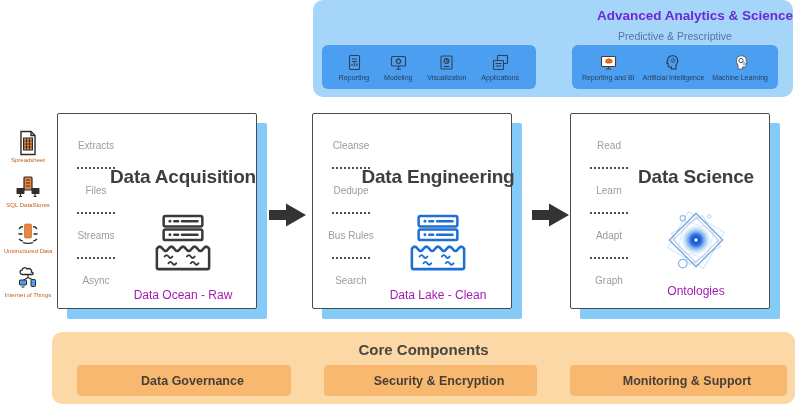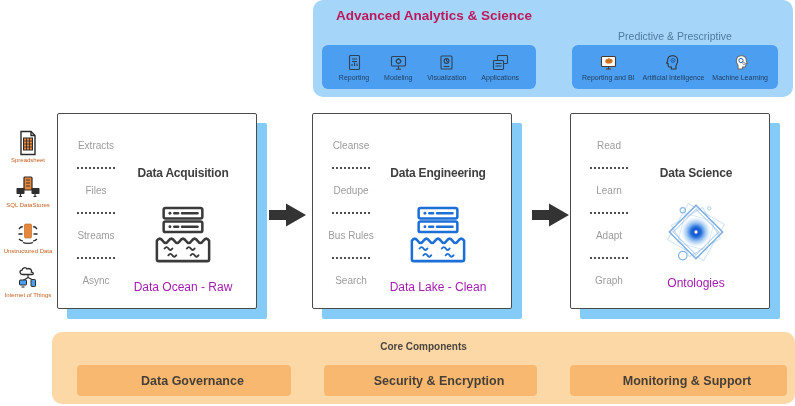--- a/index.html
+++ b/index.html
@@ -2,22 +2,22 @@
 <html><head>
 <meta charset="utf-8">
 <style>
   html,body{margin:0;padding:0;background:#fff;}
   .stage{position:relative;width:795px;height:406px;background:#fff;overflow:hidden;
          font-family:"Liberation Sans",sans-serif;}
 
   
   .top-panel{position:absolute;left:313px;top:0;width:480px;height:97px;
              background:#A5D6F9;border-radius:10px;}
-  .top-title{position:absolute;top:8px;left:0;right:0;text-align:left;
-             font-size:13.5px;font-weight:bold;color:#be185d;padding-left:23px;}
+  .top-title{position:absolute;top:8px;left:0;right:0;text-align:right;
+             font-size:13.5px;font-weight:bold;color:#6d28d9;}
   .subtitle{position:absolute;top:30px;font-size:10.5px;color:#4E7A9C;text-align:center;}
   .s-left{left:9px;width:214px;}
   .s-right{left:259px;width:206px;}
   .blue-box{position:absolute;top:45px;height:44px;background:#4C9EF1;border-radius:6px;
             display:flex;align-items:center;justify-content:space-evenly;padding:0 2px;box-sizing:border-box;}
   .b-left{left:9px;width:214px;}
   .b-right{left:259px;width:206px;}
   .tool{display:flex;flex-direction:column;align-items:center;gap:3px;}
   .tool-icon{width:17px;height:17px;display:block;}
   .tool-label{font-size:7px;color:#1F3D5C;white-space:nowrap;}
@@ -33,36 +33,36 @@
 
   
   .card{position:absolute;top:113px;width:200px;height:196px;background:#fff;
         border:1.5px solid #4b4b4b;border-radius:2px;box-shadow:10px 10px 0 0 #85CBF8;box-sizing:border-box;}
   .c1{left:57px}.c2{left:312px}.c3{left:570px}
   .steps{position:absolute;left:12px;top:26px;width:52px;display:flex;flex-direction:column;
          align-items:center;gap:16px;}
   .step{font-size:10px;color:#9C9C9C;line-height:1.1;white-space:nowrap;}
   .dash{width:38px;height:0;border-top:2px dotted #4e4e4e;}
   .card-main{position:absolute;left:56px;right:4px;top:0;display:flex;flex-direction:column;align-items:center;}
-  .card-title{margin:52px 0 0;font-size:12px;font-weight:bold;color:#3E3E3E;
+  .card-title{margin:52px 0 0;font-size:19px;font-weight:bold;color:#3E3E3E;
               white-space:nowrap;letter-spacing:-0.2px;}
   .card-icon{margin-top:24px;height:62px;display:flex;align-items:center;justify-content:center;}
   .c3 .card-icon{margin-top:18px;height:68px;}
   .card-caption{margin-top:14px;font-size:12px;color:#a21caf;white-space:nowrap;}
   .c3 .card-caption{margin-top:10px;}
 
   
   .arrow{position:absolute;top:201px;width:38px;height:28px;}
   .a1{left:269px}.a2{left:532px}
 
   
   .core-panel{position:absolute;left:52px;top:332px;right:0;height:72px;
               background:#FCD8A6;border-radius:10px;}
   .core-title{position:absolute;top:9px;left:0;right:0;text-align:center;
-              font-size:10px;font-weight:600;color:#4A453F;}
+              font-size:15px;font-weight:600;color:#4A453F;}
   .core-box{position:absolute;top:33px;height:31px;background:#F9B870;border-radius:4px;
             display:flex;align-items:center;justify-content:center;
             font-size:12.5px;font-weight:600;color:#463F37;padding-left:17px;}
   .cb1{left:25px;width:197px;}
   .cb2{left:272px;width:196px;}
   .cb3{left:518px;width:200px;}
 </style>
 </head>
 <body>
 

